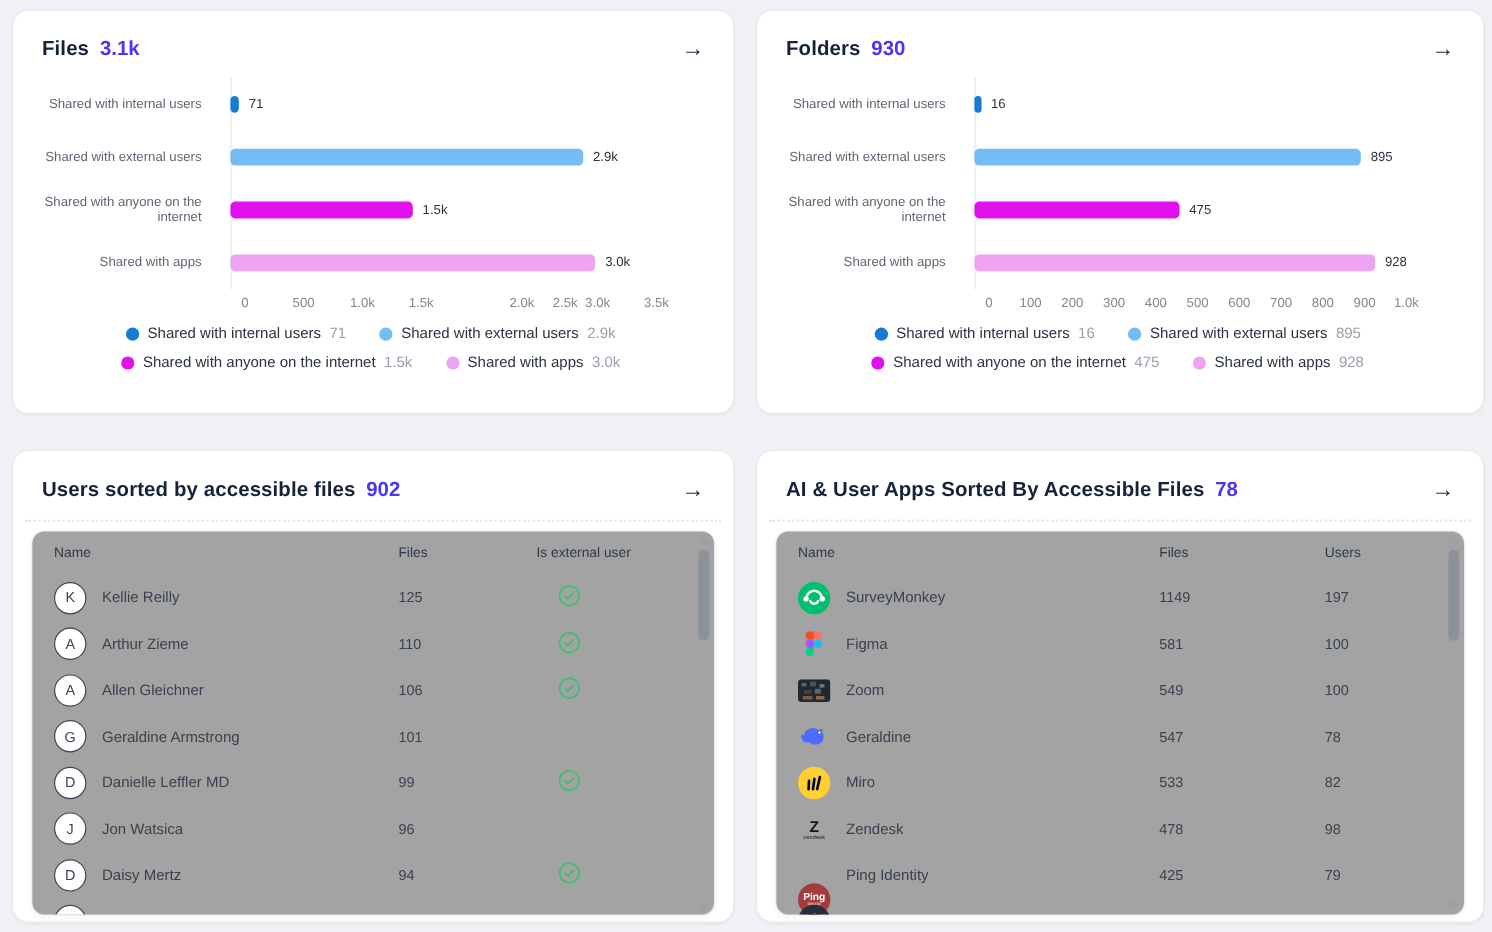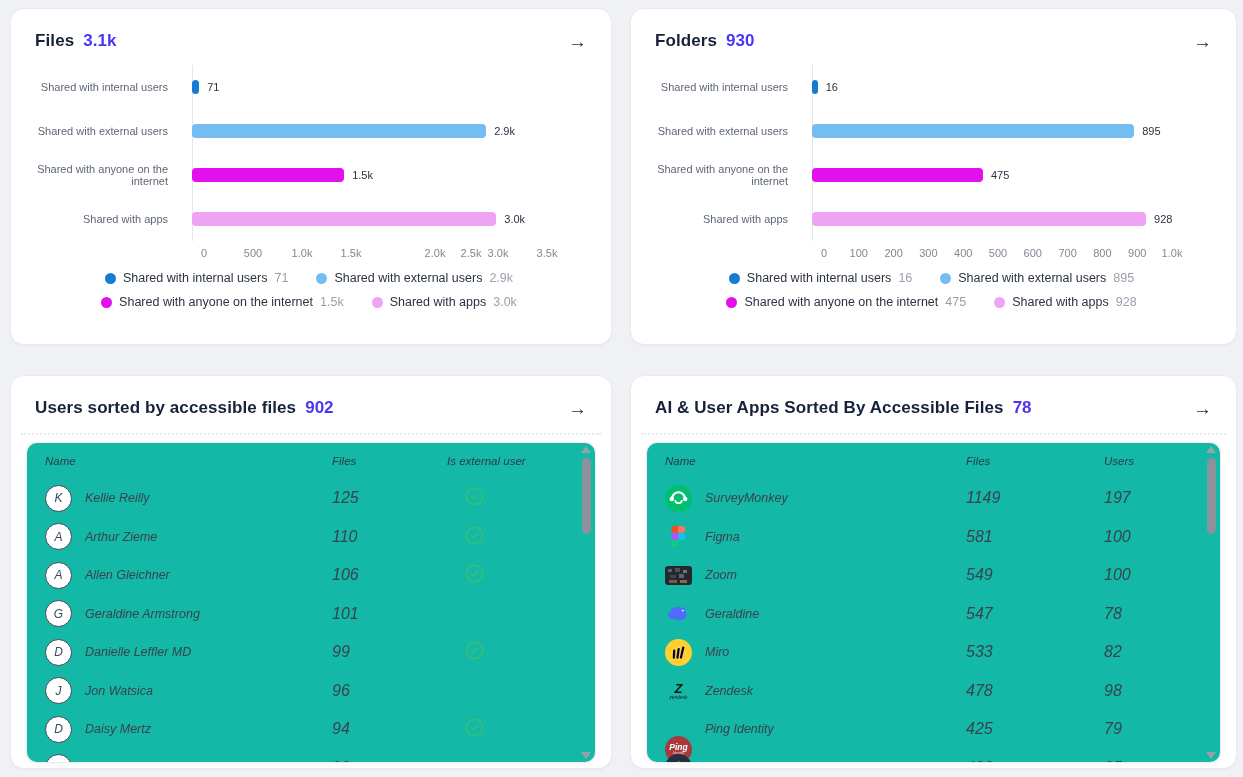--- a/index.html
+++ b/index.html
@@ -48,37 +48,36 @@
   .legend-row { display:flex; gap:28px; }
   .legend-item { display:flex; align-items:center; gap:7px; font-size:12.5px; cursor:pointer; }
   .dot { width:11px; height:11px; border-radius:50%; flex:none; }
   .legend-label { color:#2a3342; }
   .legend-value { color:#98a0ab; }
 
   
   .divider { margin:15px 10px 0; border-top:2px dotted #e6e8ec; }
   .table-container {
     position:relative; margin:8px 16px 0; height:319px; border-radius:10px;
-    overflow:hidden; background:#14b8a6;
+    overflow:hidden; background:#a3a3a3;
     box-shadow:0 0 0 1px rgba(25,39,62,.06), 0 2px 6px rgba(25,39,62,.05);
-    font-style:italic;
   }
   .t-header { display:grid; align-items:center; height:36px; padding:0 18px; font-size:11.5px; color:#2e3949; }
   .t-row { display:grid; align-items:center; height:38.5px; padding:0 18px; font-size:12.5px; color:#39424f; }
   .cols-users { grid-template-columns:1fr 115px 130px; }
   .cols-apps  { grid-template-columns:1fr 138px 98px; }
   .name-cell { display:flex; align-items:center; gap:13px; min-width:0; }
   .name-text { white-space:nowrap; overflow:hidden; text-overflow:ellipsis; }
   .avatar {
     width:27px; height:27px; border:1.5px solid #3c4759; border-radius:50%;
     display:flex; align-items:center; justify-content:center;
     font-size:12px; color:#3c4759; flex:none; background:#fff;
   }
   .app-icon { width:27px; height:27px; flex:none; display:flex; align-items:center; justify-content:center; }
-  .num-cell { font-size:16px; color:#39424f; }
+  .num-cell { font-size:12px; color:#39424f; }
 
   .zd { display:flex; flex-direction:column; align-items:center; line-height:1; }
   .zd-z { font-weight:800; font-size:13px; color:#16140f; }
   .zd-word { font-size:4.5px; color:#16140f; margin-top:1px; letter-spacing:.2px; }
   .ping-circle {
     width:27px; height:27px; border-radius:50%; display:flex; flex-direction:column;
     align-items:center; justify-content:center; line-height:1;margin-top:40px;
   }
   .ping-circle .p1 { color:#fff; font-weight:700; font-size:8.5px; }
   .ping-circle .p2 { color:#f3d4d4; font-size:3.5px; margin-top:1px; }

